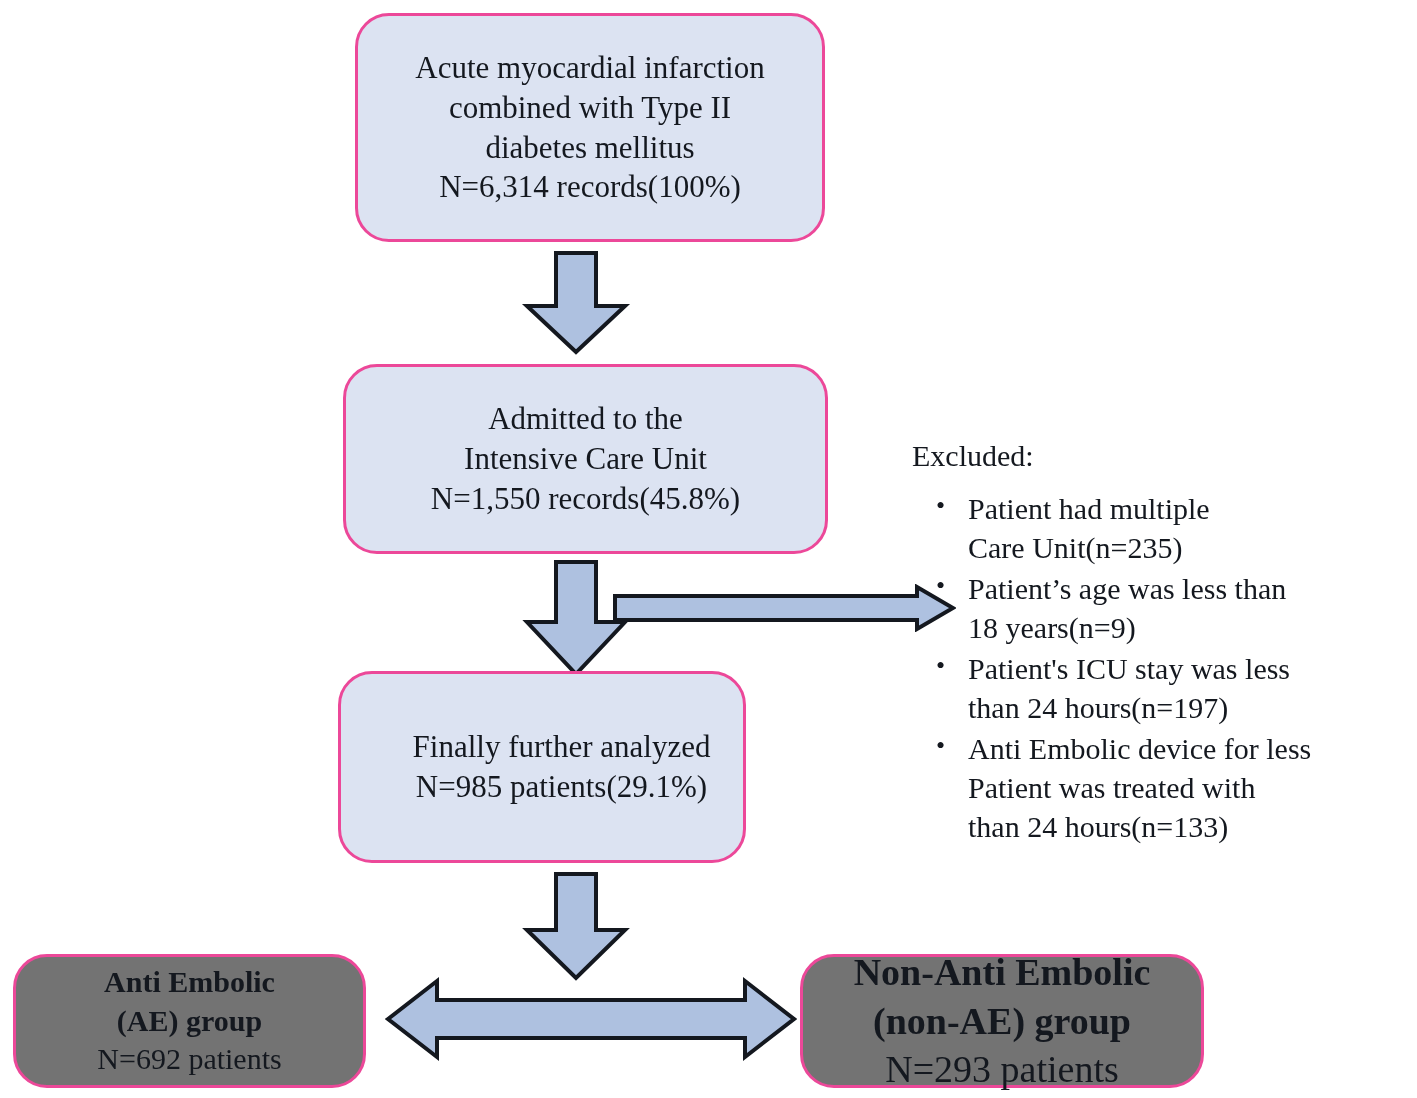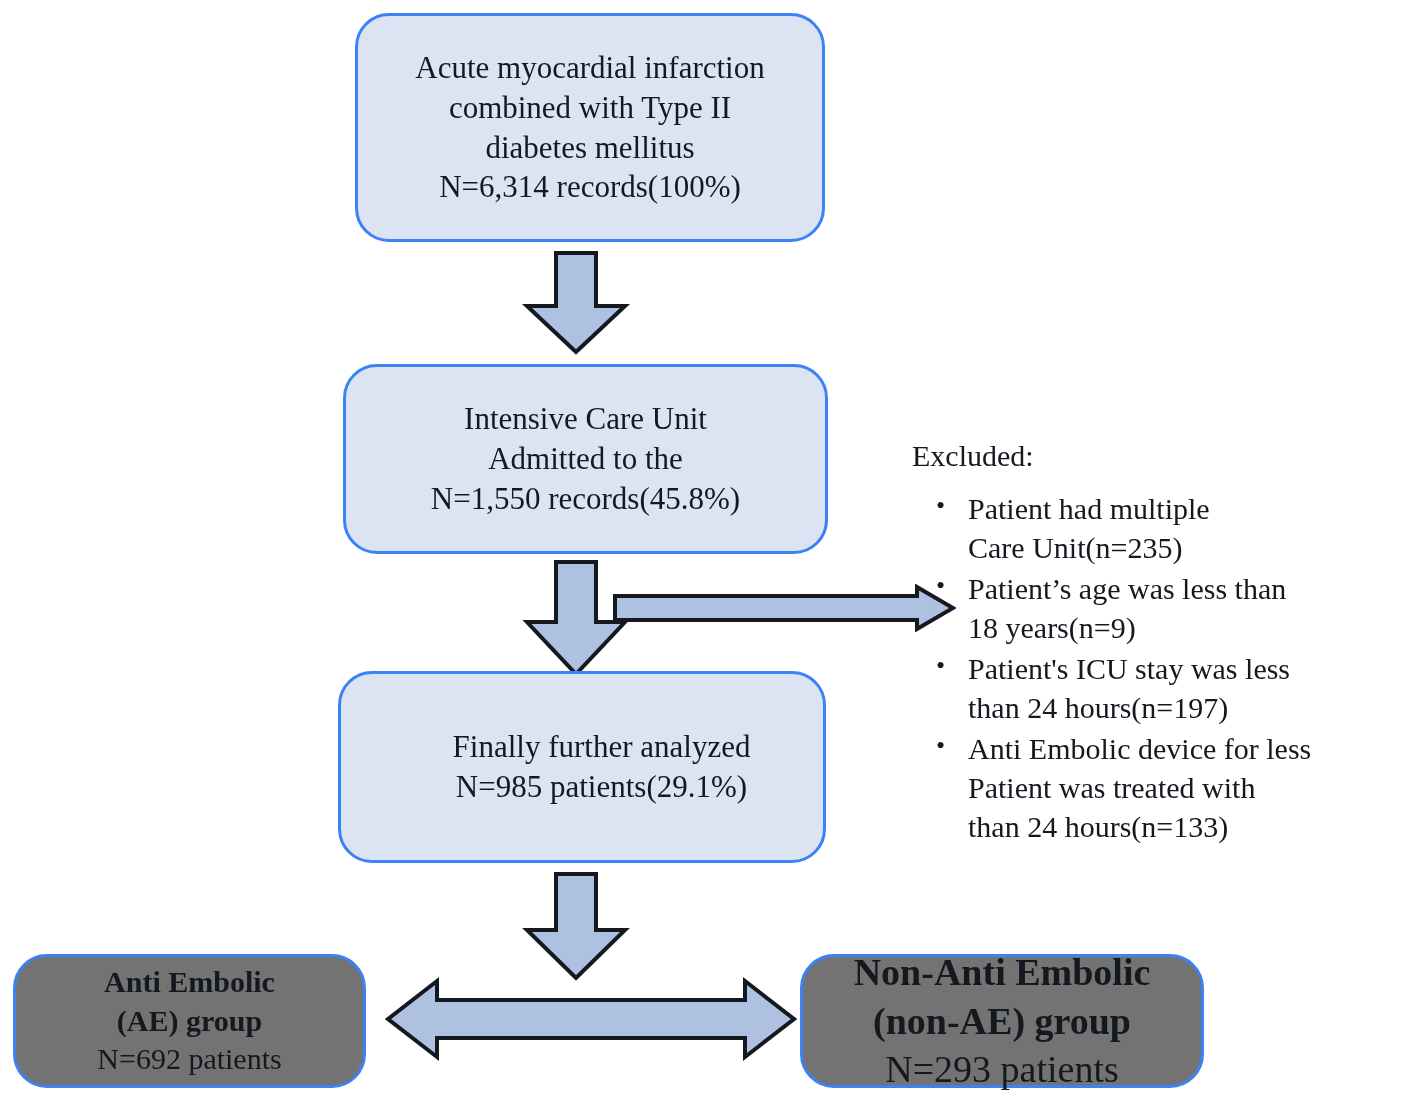--- a/index.html
+++ b/index.html
@@ -16,21 +16,21 @@
     width: 1417px;
     height: 1098px;
     background: #ffffff;
     overflow: hidden;
   }
 
   
   .node {
     position: absolute;
     box-sizing: border-box;
-    border: 3px solid #3b82f6;
+    border: 3px solid #ec4899;
     border-radius: 34px;
     display: flex;
     align-items: center;
     justify-content: center;
     text-align: center;
     line-height: 1.28;
   }
   .node .lines {
     width: 100%;
     padding: 0 14px;
@@ -41,21 +41,21 @@
   .node-green {
     background: #737373;
   }
 
   .ln { display: block; white-space: nowrap; }
   .bold { font-weight: bold; }
 
   
   #box-source   { left: 355px; top: 13px;  width: 470px; height: 229px; font-size: 31px; }
   #box-icu      { left: 343px; top: 364px; width: 485px; height: 190px; font-size: 31px; }
-  #box-analyzed { left: 338px; top: 671px; width: 488px; height: 192px; font-size: 31px; padding-left: 39px; }
+  #box-analyzed { left: 338px; top: 671px; width: 408px; height: 192px; font-size: 31px; padding-left: 39px; }
   #box-ae       { left: 13px;  top: 954px; width: 353px; height: 134px; font-size: 30px; }
   #box-nonae    { left: 800px; top: 954px; width: 404px; height: 134px; font-size: 38px; }
 
   
   .arrow { position: absolute; }
   #arrow-down-1 { left: 520px; top: 250px;  width: 112px; height: 106px; }
   #arrow-down-2 { left: 520px; top: 560px;  width: 112px; height: 118px; }
   #arrow-down-3 { left: 520px; top: 872px;  width: 112px; height: 110px; }
   #arrow-right-excluded { left: 612px; top: 584px; width: 344px; height: 48px; }
   #arrow-double-split   { left: 385px; top: 976px; width: 412px; height: 86px; }
@@ -107,22 +107,22 @@
   </div>
 
   <div class="arrow" id="arrow-down-1">
     <svg width="112" height="106" viewBox="0 0 112 106" xmlns="http://www.w3.org/2000/svg">
       <polygon points="36,3 76,3 76,56 105,56 56,102 7,56 36,56" fill="#aec1e0" stroke="#14181f" stroke-width="4" stroke-linejoin="miter"></polygon>
     </svg>
   </div>
 
   <div class="node node-blue" id="box-icu">
     <div class="lines">
+      <span class="ln">Admitted to the</span>
       <span class="ln">Intensive Care Unit</span>
-      <span class="ln">Admitted to the</span>
       <span class="ln">N=1,550 records(45.8%)</span>
     </div>
   </div>
 
   <div class="arrow" id="arrow-down-2">
     <svg width="112" height="118" viewBox="0 0 112 118" xmlns="http://www.w3.org/2000/svg">
       <polygon points="36,2 76,2 76,62 105,62 56,114 7,62 36,62" fill="#aec1e0" stroke="#14181f" stroke-width="4" stroke-linejoin="miter"></polygon>
     </svg>
   </div>
 

